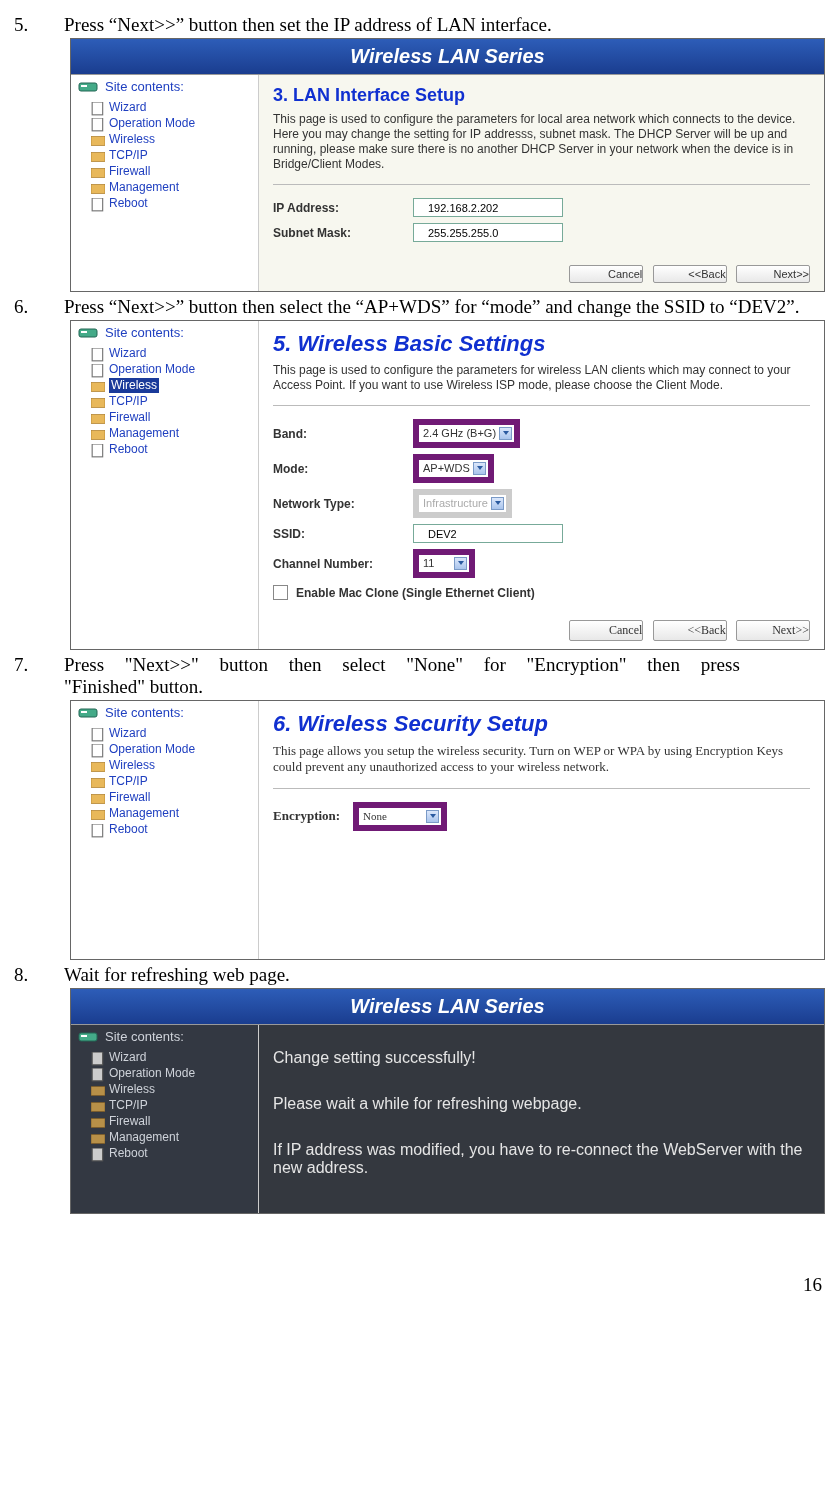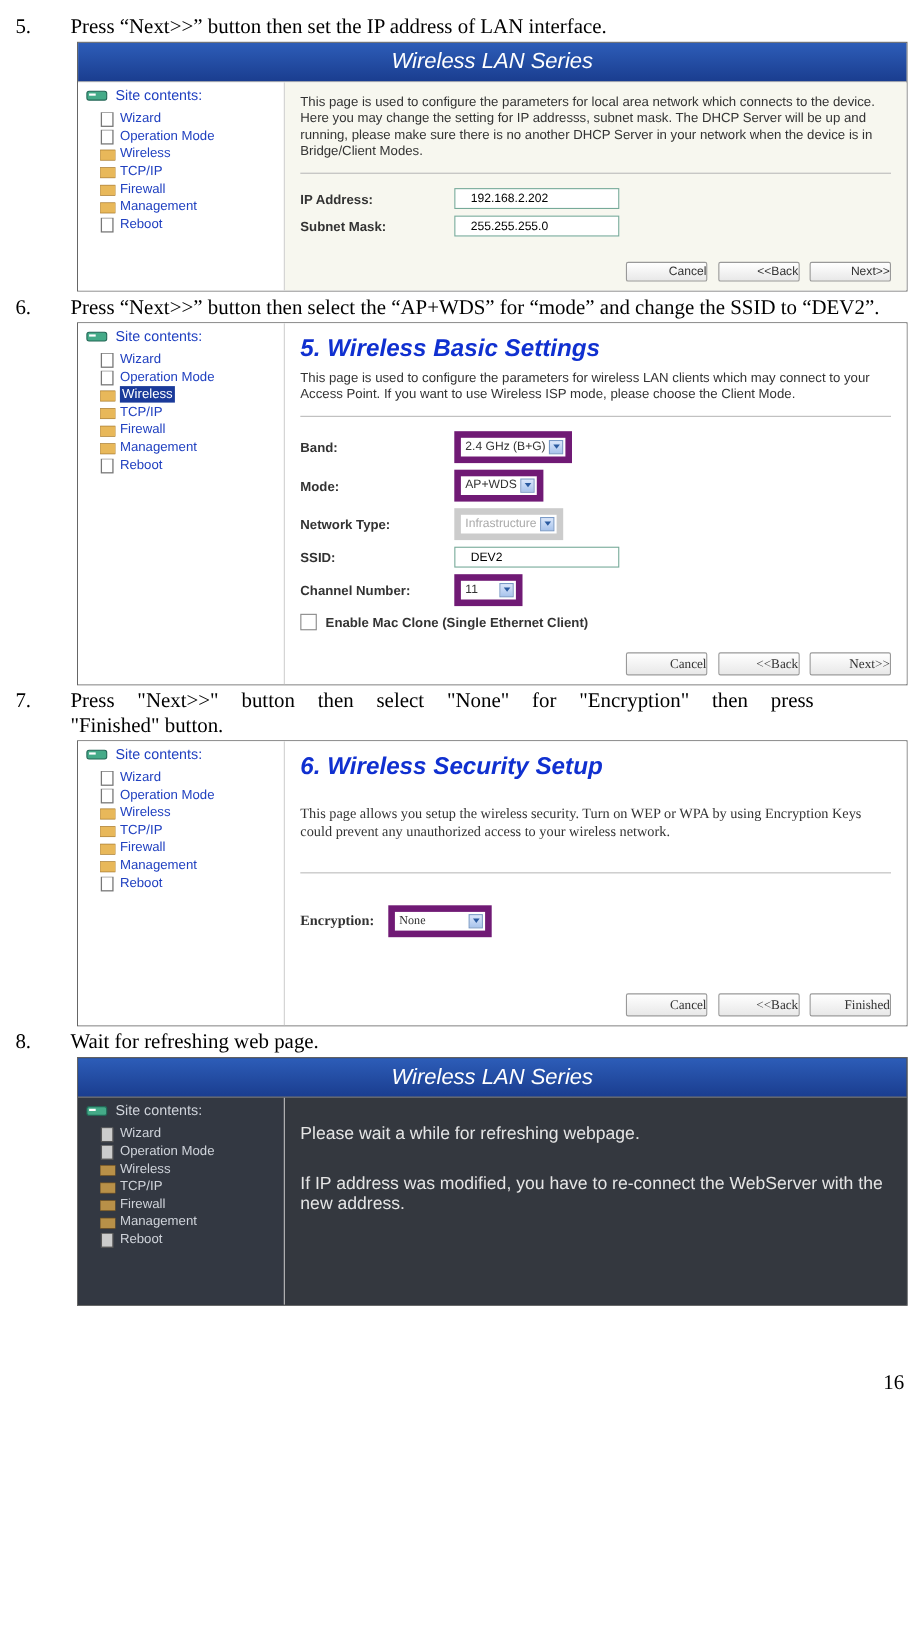--- a/index.html
+++ b/index.html
@@ -26,21 +26,21 @@
   .screenshot {
     margin: 0 0 4px 60px;
     border: 1px solid #666;
     width: 755px;
     box-sizing: border-box;
     font-family: Arial, sans-serif;
   }
   .banner {
     background: linear-gradient(#2d5db8, #1a3d8f);
     color: #fff;
-    font-weight: normal;
+    font-weight: bold;
     font-style: italic;
     font-size: 20px;
     text-align: center;
     padding: 6px 18px;
     border-bottom: 1px solid #999;
   }
   .panel-body {
     display: flex;
     background: #fff;
     min-height: 180px;
@@ -287,20 +287,21 @@
       <div class="tree-item">
           <span class="tree-icon page-icon">
             <svg viewBox="0 0 12 12">
               <rect x="1" y="0" width="9" height="11" fill="#fff" stroke="#777" stroke-width="1"></rect>
             </svg>
           </span>
           <span>Reboot</span>
         </div>
     </div>
     <div class="content">
+      <div class="h-blue">3. LAN Interface Setup</div>
       <div class="desc">This page is used to configure the parameters for local area network which connects to the device. Here you may change the setting for IP addresss, subnet mask. The DHCP Server will be up and running, please make sure there is no another DHCP Server in your network when the device is in Bridge/Client Modes.</div>
       <hr class="hr">
       <div class="form-row">
         <div class="form-label">IP Address:</div>
         <input class="form-input w130" value="192.168.2.202" style="">
       </div>
       <div class="form-row">
         <div class="form-label">Subnet Mask:</div>
         <input class="form-input w130" value="255.255.255.0" style="">
       </div>
@@ -491,32 +492,27 @@
         </div>
       <div class="tree-item">
           <span class="tree-icon page-icon">
             <svg viewBox="0 0 12 12">
               <rect x="1" y="0" width="9" height="11" fill="#fff" stroke="#777" stroke-width="1"></rect>
             </svg>
           </span>
           <span>Reboot</span>
         </div>
     </div>
-    <div class="content content-white" style="min-height:240px;gap:16px;">
+    <div class="content content-white" style="min-height:240px;">
       <div class="h-blue h-big">6. Wireless Security Setup</div>
       <div class="desc" style="font-family:'Times New Roman',serif;font-size:13px;">This page allows you setup the wireless security. Turn on WEP or WPA by using Encryption Keys could prevent any unauthorized access to your wireless network.</div>
       <hr class="hr">
       <div class="form-row" style="font-family:'Times New Roman',serif;font-size:13px;">
         <div class="form-label" style="width:80px;">Encryption:</div>
         <span class="select-like" style="min-width:60px;">None</span>
-      </div>
-      <div class="btn-row">
-        <span class="btn btn-serif">Cancel</span>
-        <span class="btn btn-serif">&lt;&lt;Back</span>
-        <span class="btn btn-serif">Finished</span>
       </div>
     </div>
   </div>
 </div>
 
 <div class="step">
   <div class="step-num">8.</div>
   <div class="step-text">Wait for refreshing web page.</div>
 </div>
 
@@ -584,19 +580,20 @@
       <div class="tree-item">
           <span class="tree-icon page-icon">
             <svg viewBox="0 0 12 12">
               <rect x="1" y="0" width="9" height="11" fill="#ccc" stroke="#555" stroke-width="1"></rect>
             </svg>
           </span>
           <span>Reboot</span>
         </div>
     </div>
     <div class="content content-dark" style="min-height:170px; font-family:Verdana,Arial,sans-serif;">
+      <div class="status-msg">Change setting successfully!</div>
       <div class="status-msg">Please wait a while for refreshing webpage.</div>
       <div class="status-msg">If IP address was modified, you have to re-connect the WebServer with the new address.</div>
     </div>
   </div>
 </div>
 
 <div class="page-num">16</div>
 
 </body></html>

